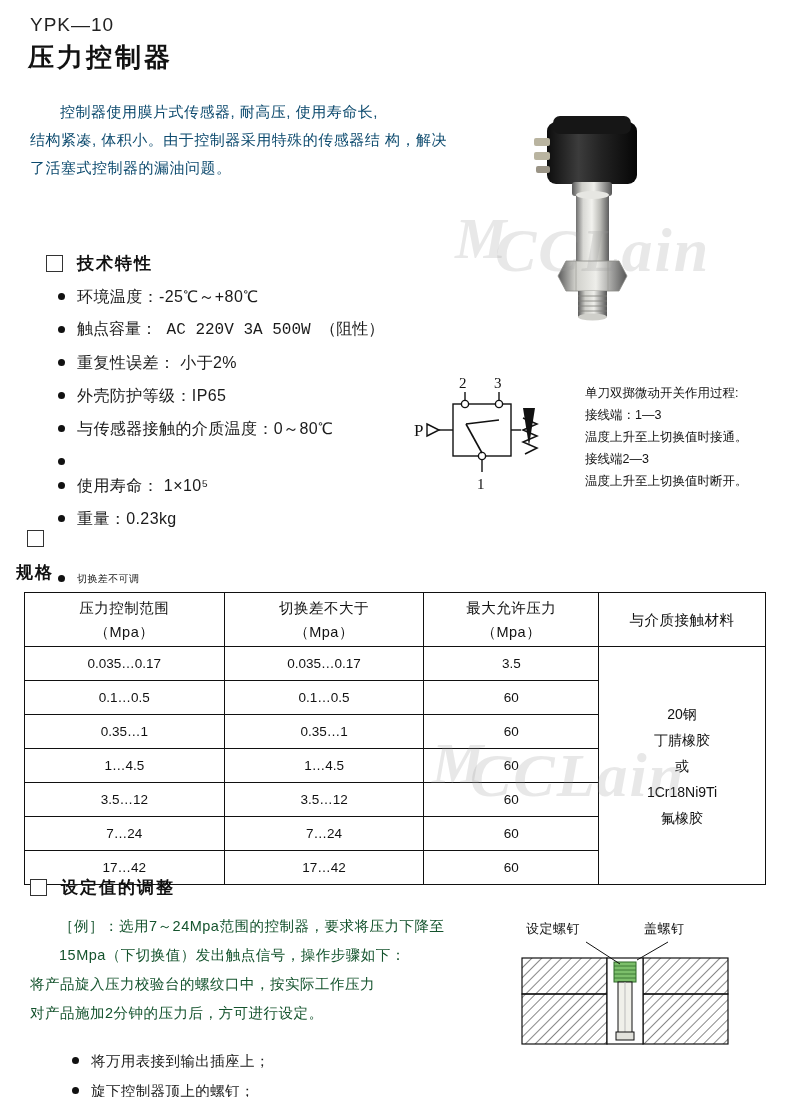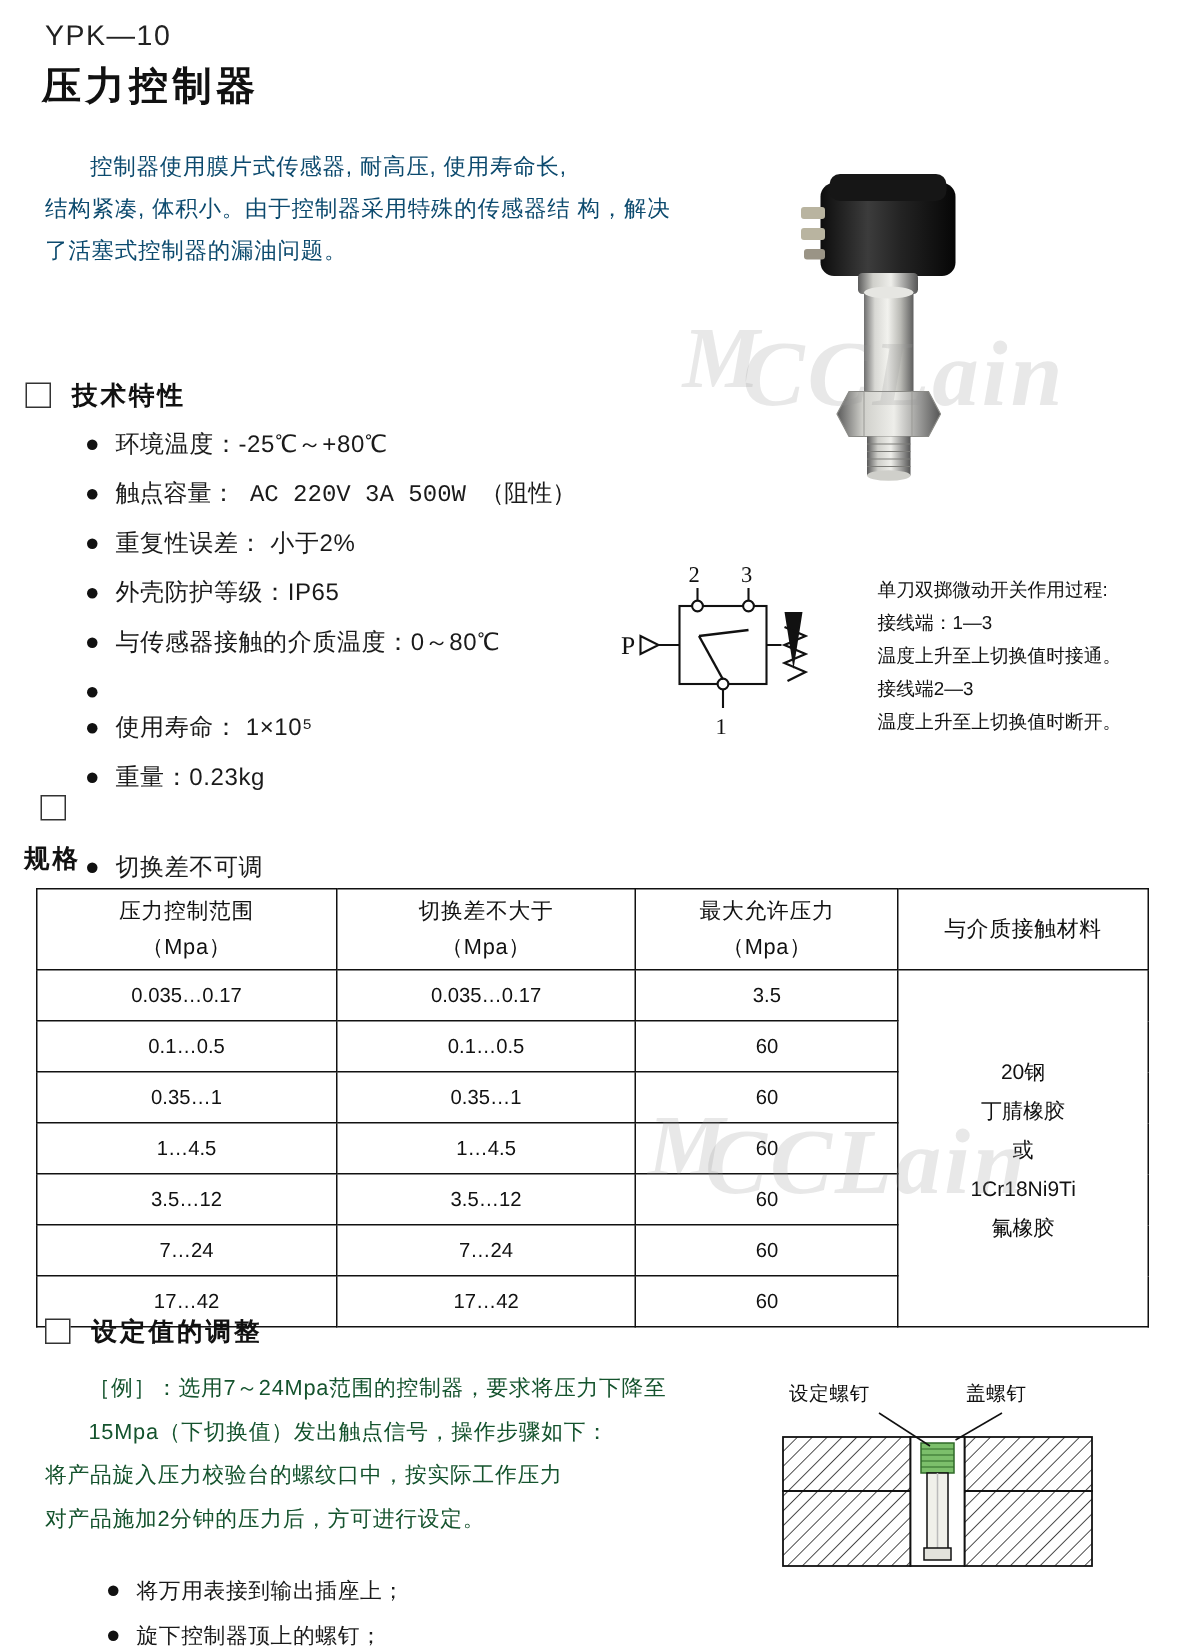--- a/index.html
+++ b/index.html
@@ -63,21 +63,21 @@
 
   
   .sec {
     position: absolute;
     display: flex; align-items: center; gap: 14px;
   }
   .sec .box {
     width: 17px; height: 17px; border: 1.6px solid #333; background: #fff;
   }
   .sec .sec-label { font-size: 17px; font-weight: bold; letter-spacing: 2px; color:#111; }
-  #sec-tech { left: 17px; top: 252px; }
+  #sec-tech { left: 46px; top: 252px; }
   #sec-spec { left: 16px; top: 530px; flex-direction: column; }
   #sec-adjust { left: 30px; top: 876px; }
 
   
   .bul-list { position: absolute; }
   .bul {
     display: flex; align-items: flex-start; gap: 12px;
     font-size: 16px; line-height: 24px; margin-bottom: 9px;
     letter-spacing: 0.4px;
   }
@@ -91,21 +91,21 @@
 
   
   .diagram { position: absolute; left: 395px; top: 372px; width: 190px; height: 125px; }
   .dia-note {
     position: absolute; left: 585px; top: 382px; width: 205px;
     font-size: 12.5px; line-height: 22px; color: #111;
   }
 
   
   #spec-sub { position: absolute; left: 58px; top: 567px; }
-  #spec-sub .bul { margin-bottom: 0; font-size: 16px; justify-content: flex-end; }
+  #spec-sub .bul { margin-bottom: 0; font-size: 10px; justify-content: flex-end; }
 
   
   table.spec {
     position: absolute; left: 24px; top: 592px;
     width: 742px;
     border-collapse: collapse;
     font-size: 13.5px;
     color: #111;
     background: transparent;
     padding-left: 40px;

